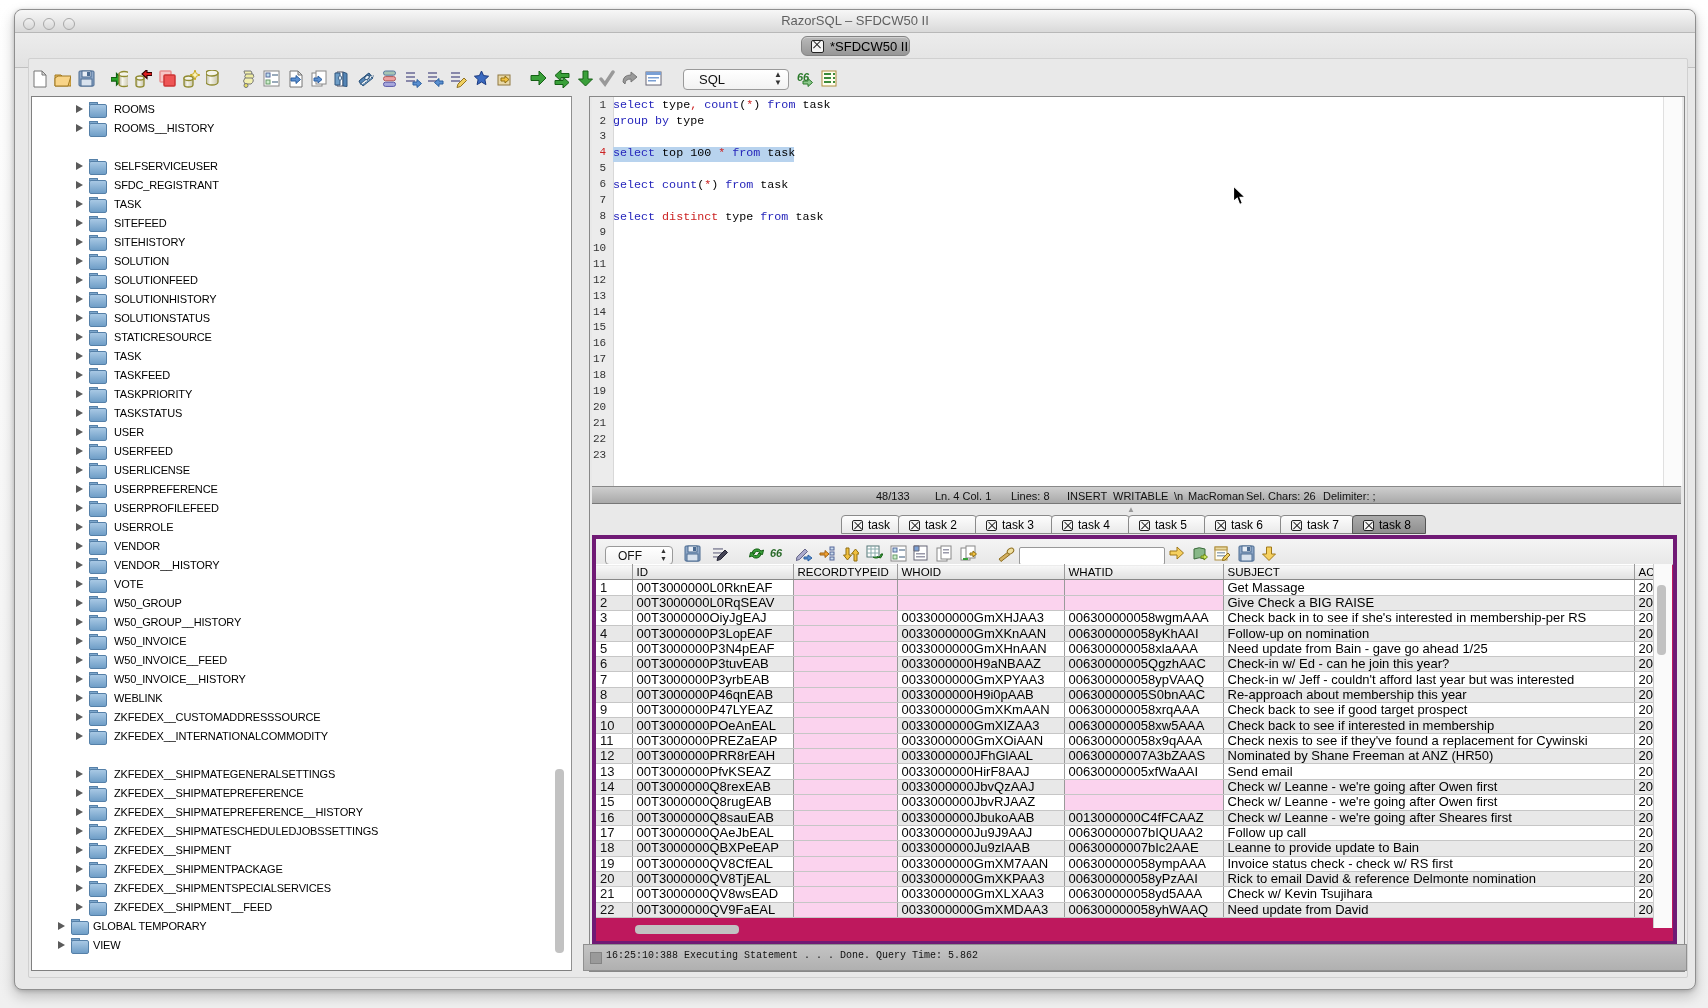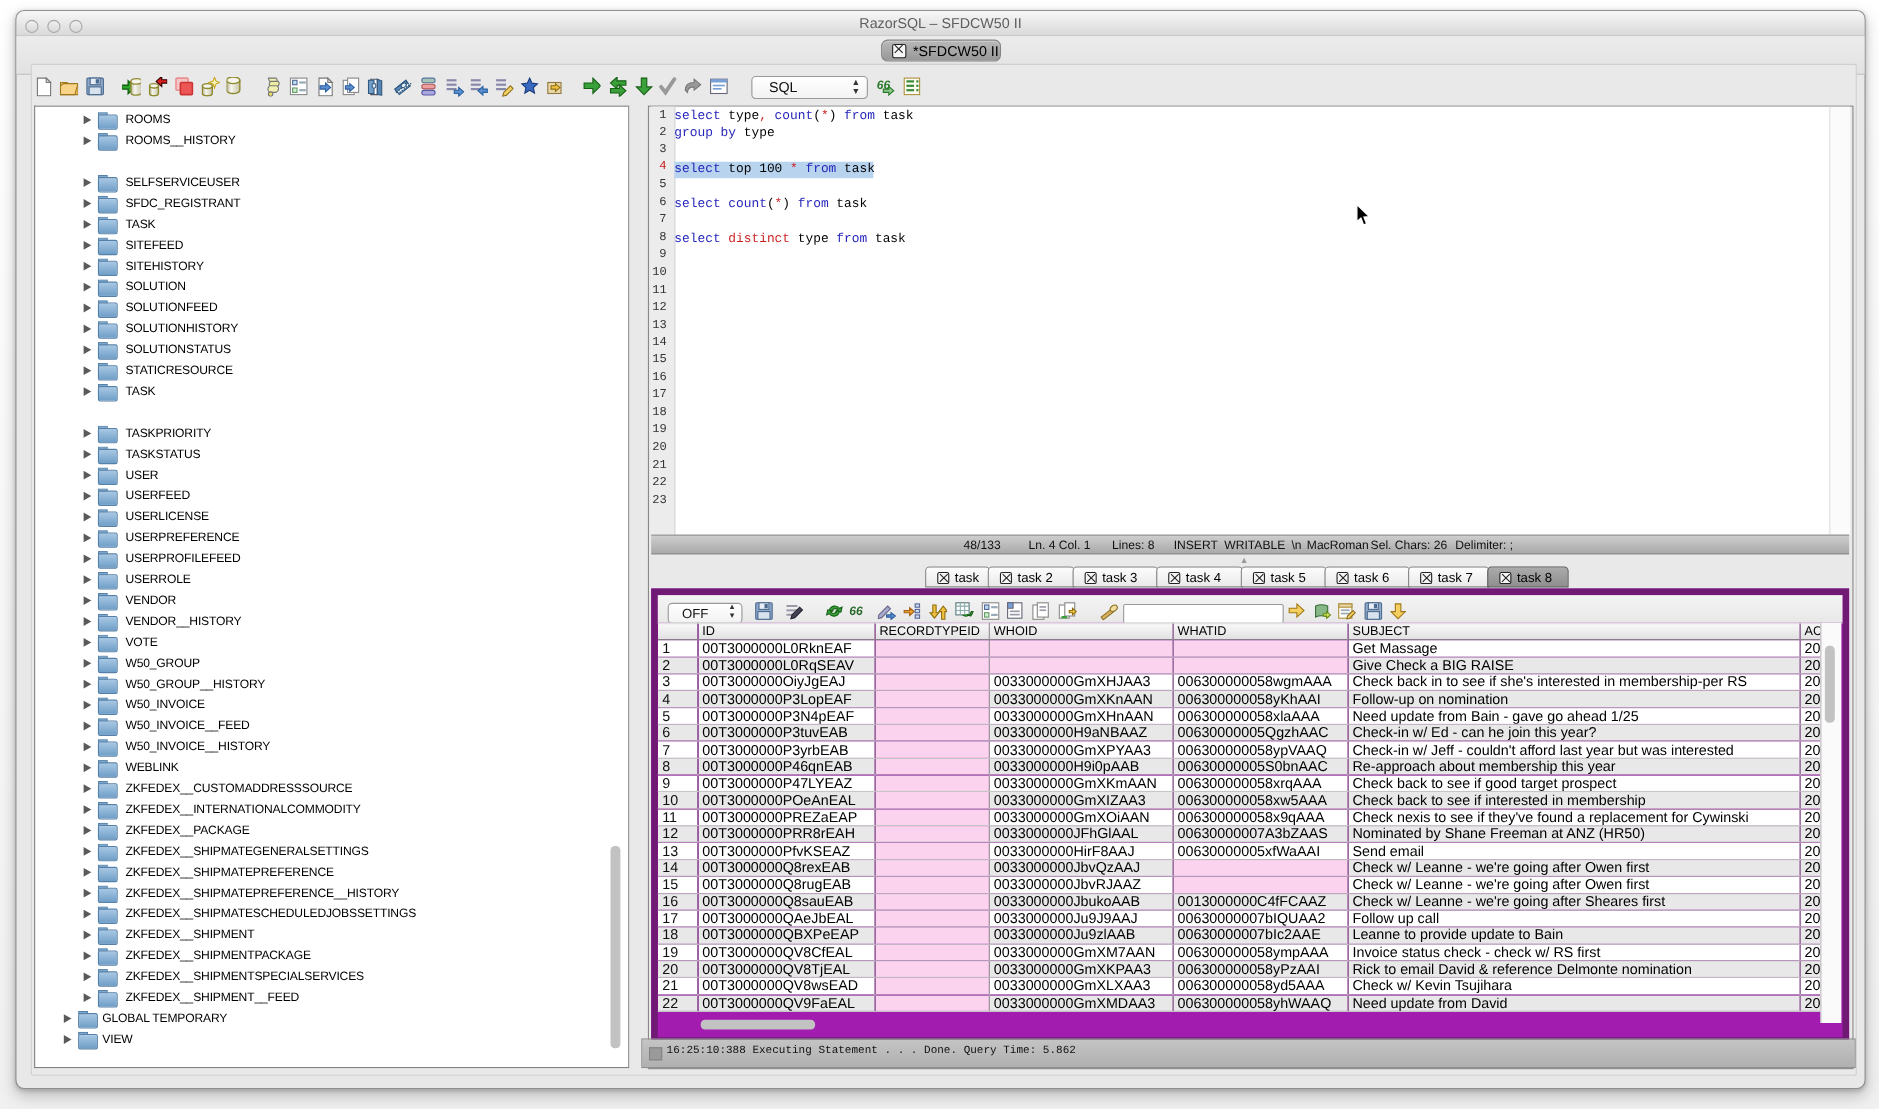--- a/index.html
+++ b/index.html
@@ -30,21 +30,21 @@
 .cl{font-family:"Liberation Mono",monospace;font-size:11.7px;white-space:pre;color:#000;}
 .kw{color:#2525bb;} .rd{color:#cc2222;}
 #estatus{left:2px;top:390px;width:1078px;height:18px;background:linear-gradient(#cecece,#a9a9a9);
  border-top:1px solid #888;border-bottom:1px solid #777;font-size:11px;color:#111;}
 .rtab{top:0px;height:17px;border:1px solid #8a8a8a;border-radius:4px 4px 0 0;
  background:linear-gradient(#fdfdfd,#e9e9e9);font-size:12px;color:#000;white-space:nowrap;}
 .rtab.act{background:linear-gradient(#ababab,#8f8f8f);border-color:#555;}
 .xb{display:inline-block;width:9px;height:9px;border:1px solid #222;border-radius:2px;position:relative;vertical-align:-1px;background:#f6f6f6;}
 .xb:before,.xb:after{content:"";position:absolute;left:-0.5px;top:3.5px;width:10px;height:1.2px;background:#222;}
 .xb:before{transform:rotate(45deg);} .xb:after{transform:rotate(-45deg);}
-#rpanel{left:4px;top:437px;width:1084px;height:405px;background:#a21caf;border:6px solid #701a75;}
+#rpanel{left:4px;top:437px;width:1084px;height:405px;background:#be185d;border:4px solid #701a75;}
 #rtoolbar{left:0;top:0;width:100%;height:25px;background:linear-gradient(#f4f4f4,#e8e8e8);border-bottom:1px solid #b5b5b5;}
 table.grid{border-collapse:collapse;table-layout:fixed;font-size:13px;}
 table.grid td,table.grid th{overflow:hidden;white-space:nowrap;padding:0 0 0 4px;height:14.35px;line-height:14px;
  border-right:1px solid #9a9a9a;border-bottom:1px solid #c6c6c6;font-weight:normal;text-align:left;}
 table.grid th{background:linear-gradient(#f8f8f8,#e0e0e0);border-bottom:1px solid #888;border-top:1px solid #fff;font-size:11.5px;}
 td.rn{background:linear-gradient(#e8e8e8,#d4d4d4);border-bottom:1px solid #aaa;color:#111;}
 tr.odd td{background:#fff;} tr.even td{background:#e8e8e8;}
 td.pink{background:#fbd3ee !important;}
 #bstatus{background:linear-gradient(#c4c4c4,#b0b0b0);border:1px solid #909090;
  font-family:"Liberation Mono",monospace;font-size:10px;color:#111;}
@@ -296,20 +296,26 @@
         <span class="a foldtab" style="left:57px;top:2px"></span>
         <span class="a fold" style="left:57px;top:4px"></span>
         <span class="a" style="left:82px;top:3px">STATICRESOURCE</span>
       </div>
 <div class="a trow" style="left:0;top:250.0px;width:520px">
         <span class="a tri" style="left:44px;top:5px"></span>
         <span class="a foldtab" style="left:57px;top:2px"></span>
         <span class="a fold" style="left:57px;top:4px"></span>
         <span class="a" style="left:82px;top:3px">TASK</span>
       </div>
+<div class="a trow" style="left:0;top:269.0px;width:520px">
+        <span class="a tri" style="left:44px;top:5px"></span>
+        <span class="a foldtab" style="left:57px;top:2px"></span>
+        <span class="a fold" style="left:57px;top:4px"></span>
+        <span class="a" style="left:82px;top:3px">TASKFEED</span>
+      </div>
 <div class="a trow" style="left:0;top:288.0px;width:520px">
         <span class="a tri" style="left:44px;top:5px"></span>
         <span class="a foldtab" style="left:57px;top:2px"></span>
         <span class="a fold" style="left:57px;top:4px"></span>
         <span class="a" style="left:82px;top:3px">TASKPRIORITY</span>
       </div>
 <div class="a trow" style="left:0;top:307.0px;width:520px">
         <span class="a tri" style="left:44px;top:5px"></span>
         <span class="a foldtab" style="left:57px;top:2px"></span>
         <span class="a fold" style="left:57px;top:4px"></span>
@@ -409,26 +415,20 @@
         <span class="a tri" style="left:44px;top:5px"></span>
         <span class="a foldtab" style="left:57px;top:2px"></span>
         <span class="a fold" style="left:57px;top:4px"></span>
         <span class="a" style="left:82px;top:3px">ZKFEDEX__CUSTOMADDRESSSOURCE</span>
       </div>
 <div class="a trow" style="left:0;top:630.0px;width:520px">
         <span class="a tri" style="left:44px;top:5px"></span>
         <span class="a foldtab" style="left:57px;top:2px"></span>
         <span class="a fold" style="left:57px;top:4px"></span>
         <span class="a" style="left:82px;top:3px">ZKFEDEX__INTERNATIONALCOMMODITY</span>
-      </div>
-<div class="a trow" style="left:0;top:649.0px;width:520px">
-        <span class="a tri" style="left:44px;top:5px"></span>
-        <span class="a foldtab" style="left:57px;top:2px"></span>
-        <span class="a fold" style="left:57px;top:4px"></span>
-        <span class="a" style="left:82px;top:3px">ZKFEDEX__PACKAGE</span>
       </div>
 <div class="a trow" style="left:0;top:668.0px;width:520px">
         <span class="a tri" style="left:44px;top:5px"></span>
         <span class="a foldtab" style="left:57px;top:2px"></span>
         <span class="a fold" style="left:57px;top:4px"></span>
         <span class="a" style="left:82px;top:3px">ZKFEDEX__SHIPMATEGENERALSETTINGS</span>
       </div>
 <div class="a trow" style="left:0;top:687.0px;width:520px">
         <span class="a tri" style="left:44px;top:5px"></span>
         <span class="a foldtab" style="left:57px;top:2px"></span>

